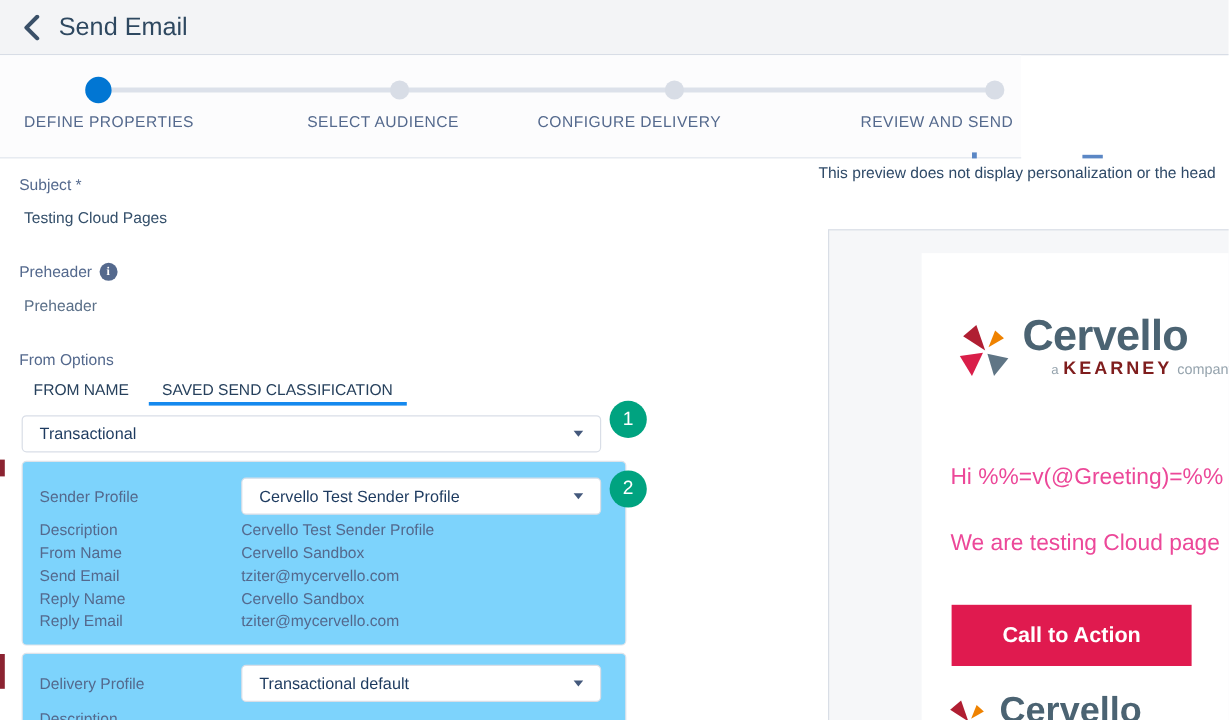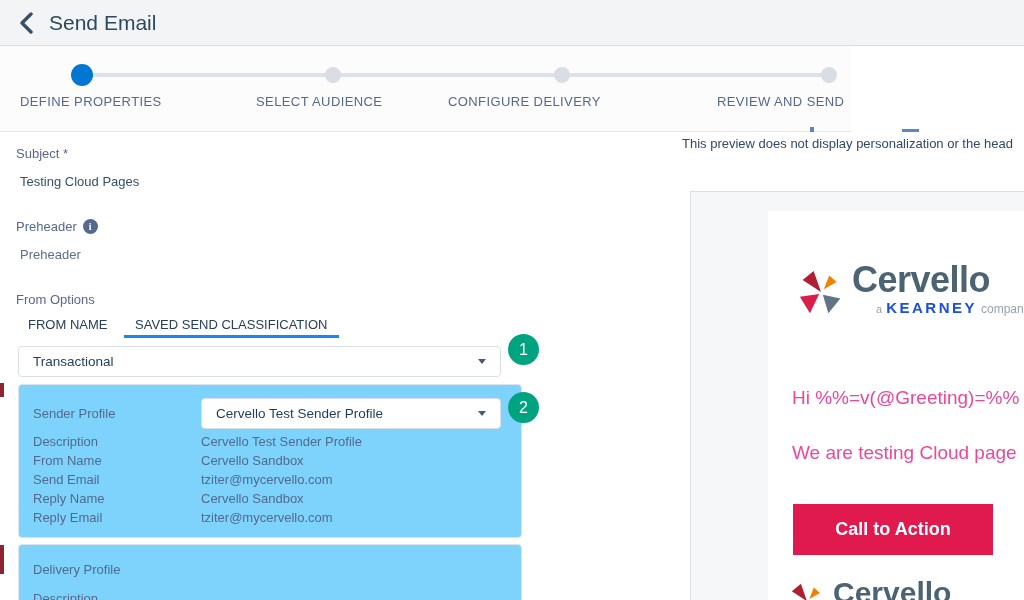--- a/index.html
+++ b/index.html
@@ -45,21 +45,21 @@
   
   .frag{position:absolute;background:#5b87c5;}
   .notice{position:absolute;left:682px;top:136px;font-size:13px;color:#2f4a68;white-space:nowrap;}
   .preview-panel{position:absolute;left:690px;top:191px;width:350px;height:430px;background:#f6f7f9;
                  border:1px solid #d9dee6;box-sizing:border-box;}
   .email-canvas{position:absolute;left:768px;top:211px;width:280px;height:410px;background:#fff;}
   .logo{position:absolute;display:flex;align-items:flex-start;}
   .logo-name{font-size:36px;font-weight:bold;color:#4b6372;letter-spacing:-.5px;line-height:36px;}
   .tagline{margin-top:1px;margin-left:24px;white-space:nowrap;}
   .tg-a{font-size:11px;color:#95a3ad;}
-  .tg-k{font-size:15px;font-weight:bold;color:#1d4ed8;letter-spacing:2.5px;margin-left:4px;}
+  .tg-k{font-size:15px;font-weight:bold;color:#7f1d1d;letter-spacing:2.5px;margin-left:4px;}
   .tg-c{font-size:12px;color:#95a3ad;margin-left:4px;}
   .etext{position:absolute;font-size:19px;color:#ec4899;white-space:nowrap;}
   .cta{position:absolute;left:793px;top:504px;width:200px;height:51px;background:#e01a4f;color:#fff;
        font-size:18px;font-weight:bold;display:flex;align-items:center;justify-content:center;cursor:pointer;}
   .logo2-name{font-size:30px;font-weight:bold;color:#4b6372;line-height:30px;}
 </style>
 </head>
 <body>
 
 <div class="screen">
@@ -120,20 +120,24 @@
     <div class="drow-value" style="top:87px;">tziter@mycervello.com</div>
     <div class="drow-label" style="top:106px;">Reply Name</div>
     <div class="drow-value" style="top:106px;">Cervello Sandbox</div>
     <div class="drow-label" style="top:125px;">Reply Email</div>
     <div class="drow-value" style="top:125px;">tziter@mycervello.com</div>
   </div>
   <div class="badge" style="left:508px;top:392px;">2</div>
 
   <div class="box" style="top:544px;height:75px;">
     <div class="inlabel" style="top:17px;">Delivery Profile</div>
+    <div class="dropdown" style="left:182px;top:9px;width:300px;">
+      <span class="dd-text">Transactional default</span>
+      <span class="caret"></span>
+    </div>
     <div class="drow-label" style="top:46px;">Description</div>
   </div>
 
   <div class="sliver" style="top:383px;height:14px;"></div>
   <div class="sliver" style="top:545px;height:29px;"></div>
 
   <div class="frag" style="left:810px;top:127px;width:4px;height:5px;"></div>
   <div class="frag" style="left:902px;top:129px;width:17px;height:3px;"></div>
   <div class="notice">This preview does not display personalization or the head</div>
 

